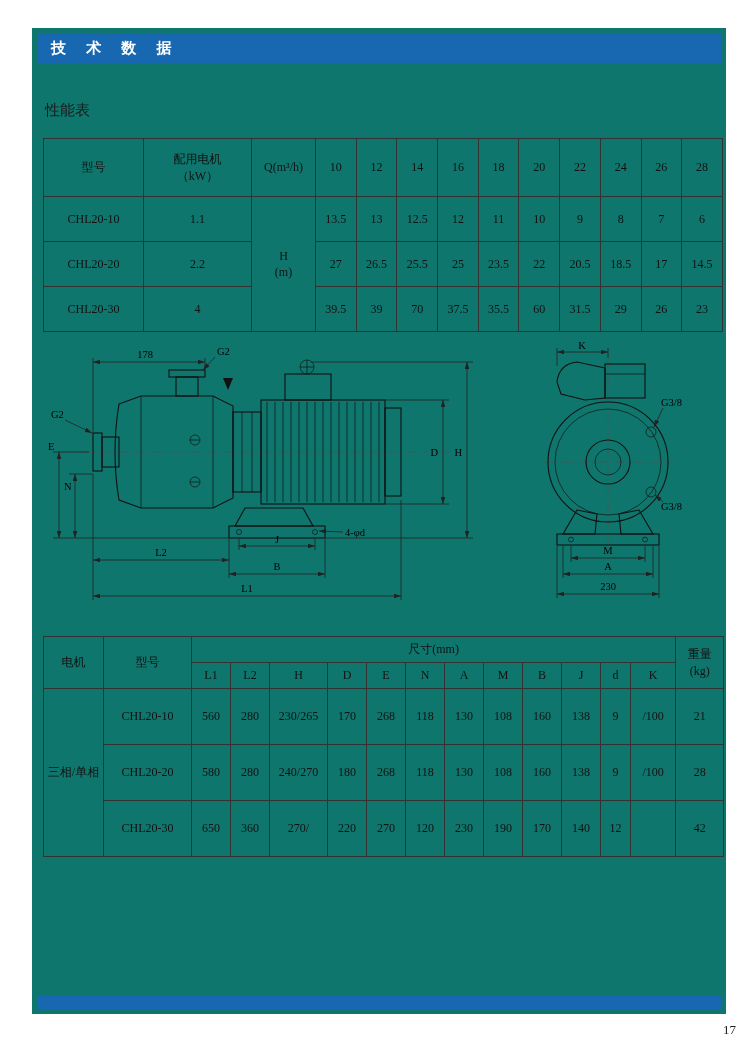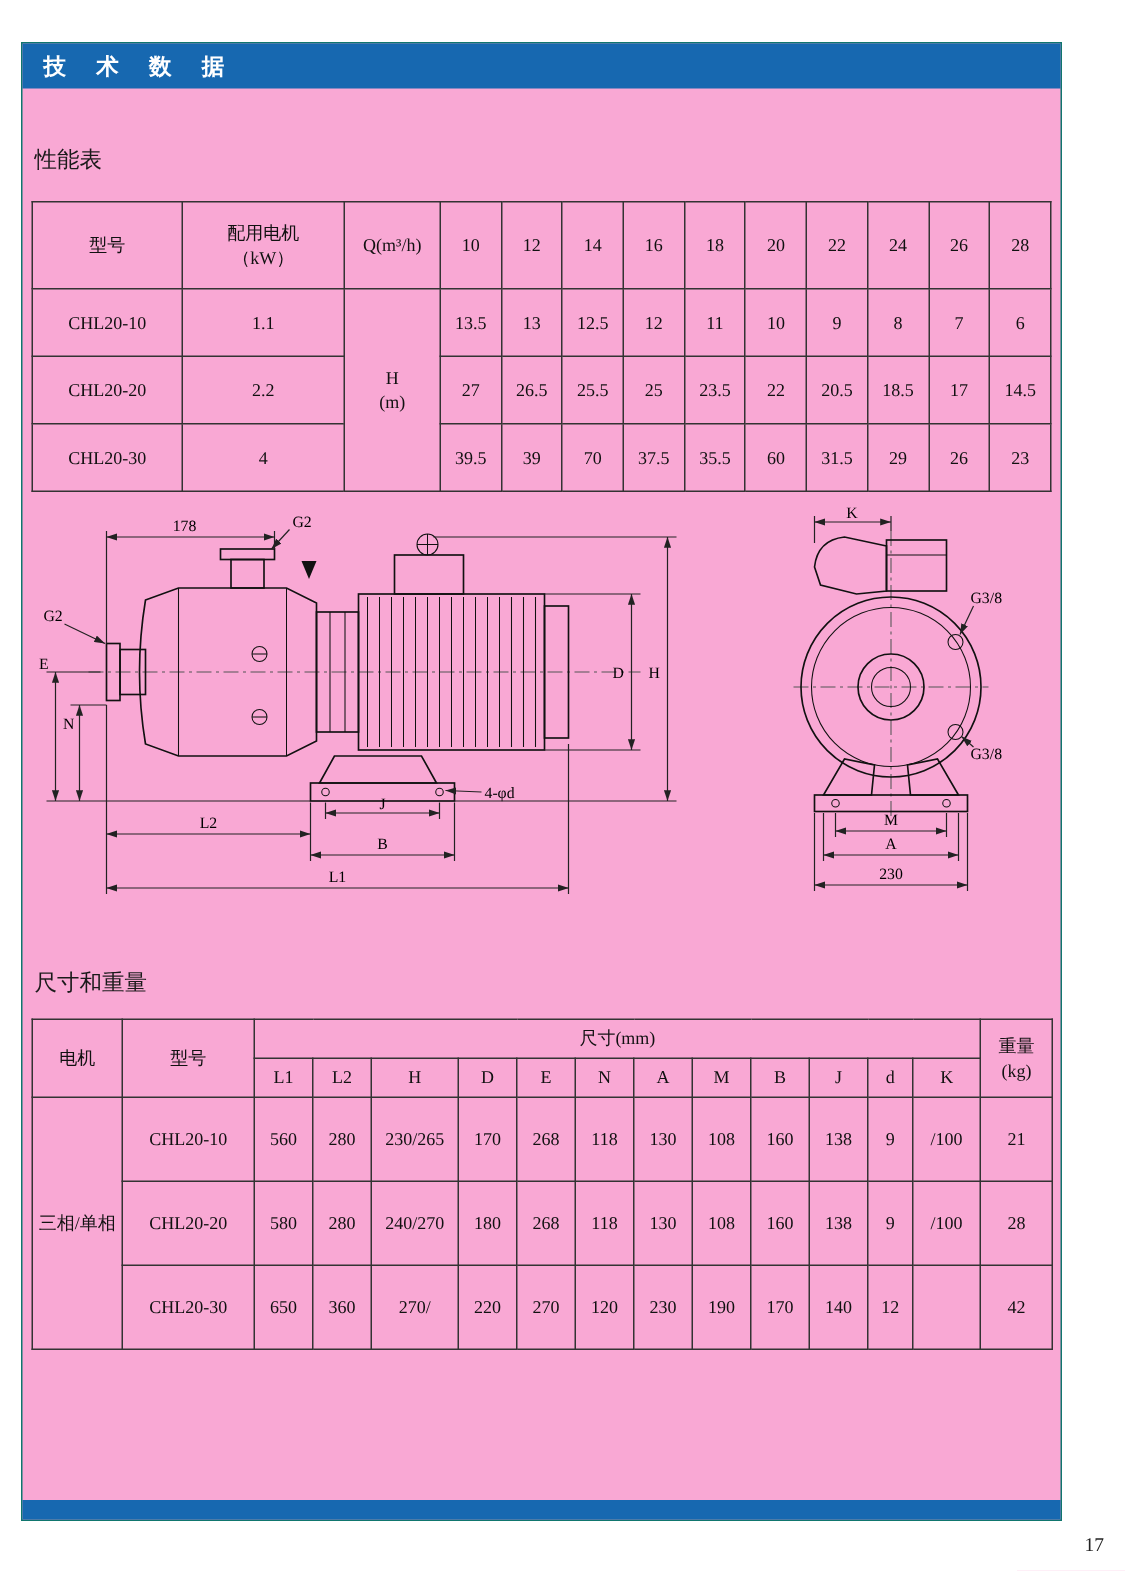--- a/index.html
+++ b/index.html
@@ -1,19 +1,19 @@
 <!DOCTYPE html>
 <html><head>
 <meta charset="utf-8">
 <style>
   html,body{margin:0;padding:0;background:#fff;}
   .page{position:relative;width:750px;height:1047px;background:#ffffff;overflow:hidden;
         font-family:"Liberation Serif","DejaVu Serif",serif;color:#111;}
-  .frame{position:absolute;left:14px;top:28px;width:694px;height:986px;
-         border:1px solid #0f766e;background:#f9a8d4;box-sizing:border-box;}
+  .frame{position:absolute;left:32px;top:28px;width:694px;height:986px;
+         border:5px solid #0f766e;background:#0f766e;box-sizing:border-box;}
   .top-bar{height:30px;background:#1768b0;display:flex;align-items:center;}
   .top-bar span{color:#fff;font-weight:bold;font-size:15px;letter-spacing:8px;padding-left:14px;
                 font-family:"Liberation Sans","DejaVu Sans",sans-serif;}
   .bottom-bar{position:absolute;left:0;bottom:0;width:100%;height:13px;background:#1768b0;}
   .content{padding:0 6px;}
   h2.section{margin:38px 0 18px 2px;font-size:15px;font-weight:normal;color:#1a1a1a;
              font-family:"Liberation Sans","DejaVu Sans",sans-serif;}
   h2.section.mid{margin-top:36px;margin-bottom:14px;}
   h2.section.low{margin-top:34px;margin-bottom:14px;}
   table.tbl{border-collapse:collapse;table-layout:fixed;width:680px;margin:0 auto;}
@@ -313,21 +313,20 @@
           </g>
           <g>
             <line class="d" x1="44" y1="206" x2="44" y2="258"></line>
             <line class="d" x1="146" y1="206" x2="146" y2="258"></line>
             <line class="d" x1="44" y1="254" x2="146" y2="254" marker-start="url(#f-as)" marker-end="url(#f-ae)"></line>
             <text x="95" y="250" text-anchor="middle">230</text>
           </g>
         </svg>
       </div>
 
-      <h2 class="section low">尺寸和重量</h2>
 
       <table class="tbl">
         <colgroup>
           <col style="width:60px">
             <col style="width:88px">
           <col style="width:39px">
             <col style="width:39px">
             <col style="width:58px">
             <col style="width:39px">
           <col style="width:39px">

